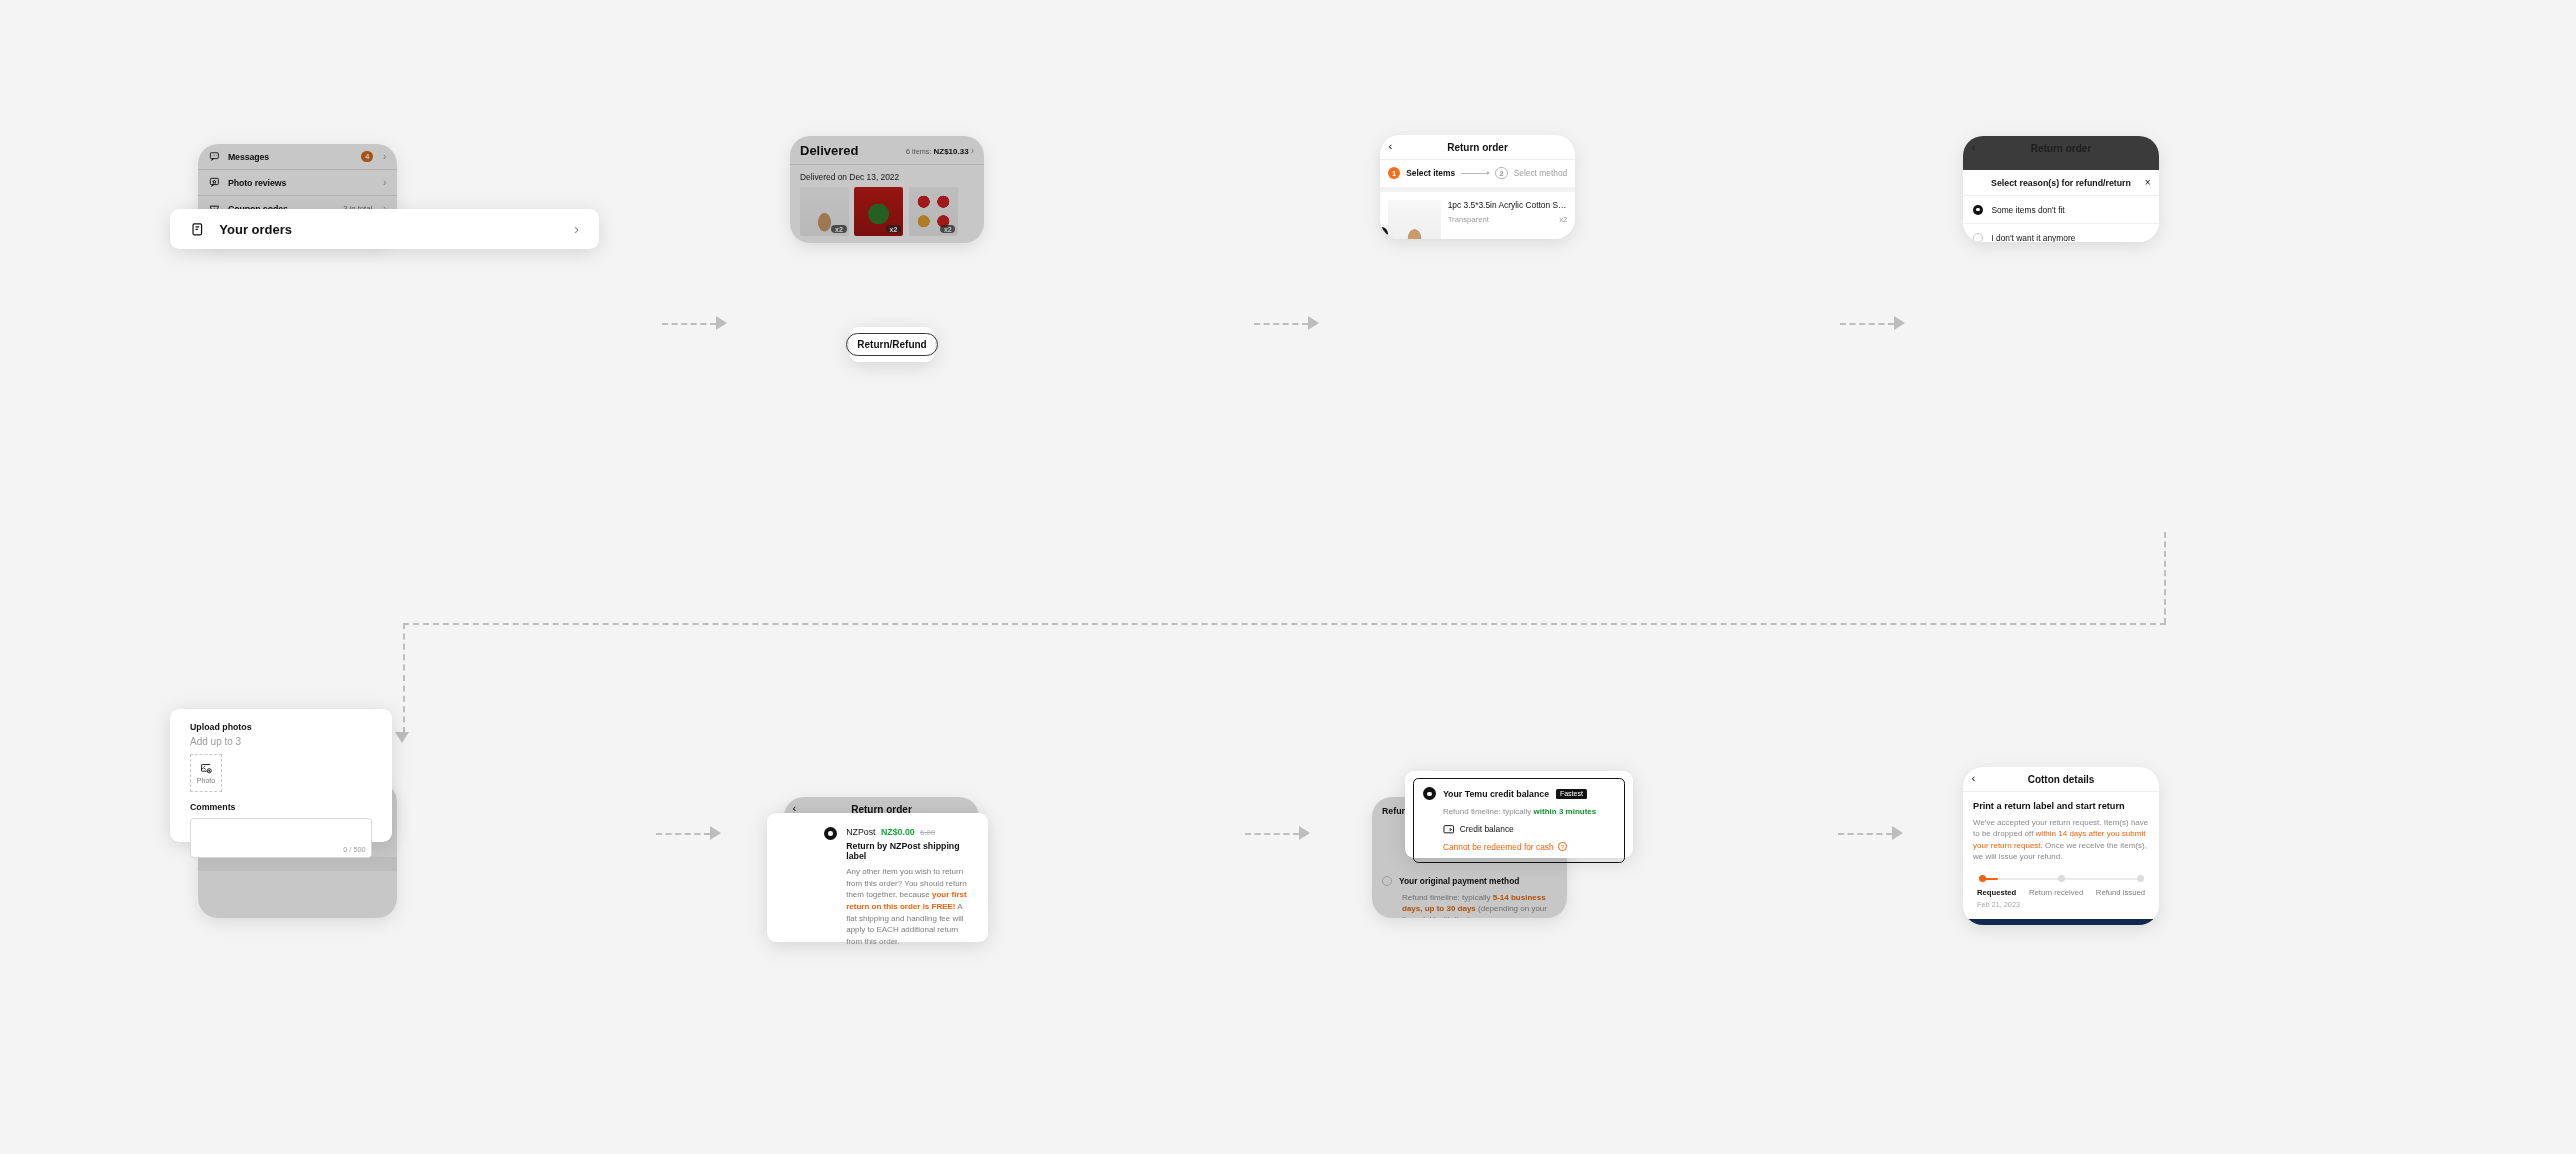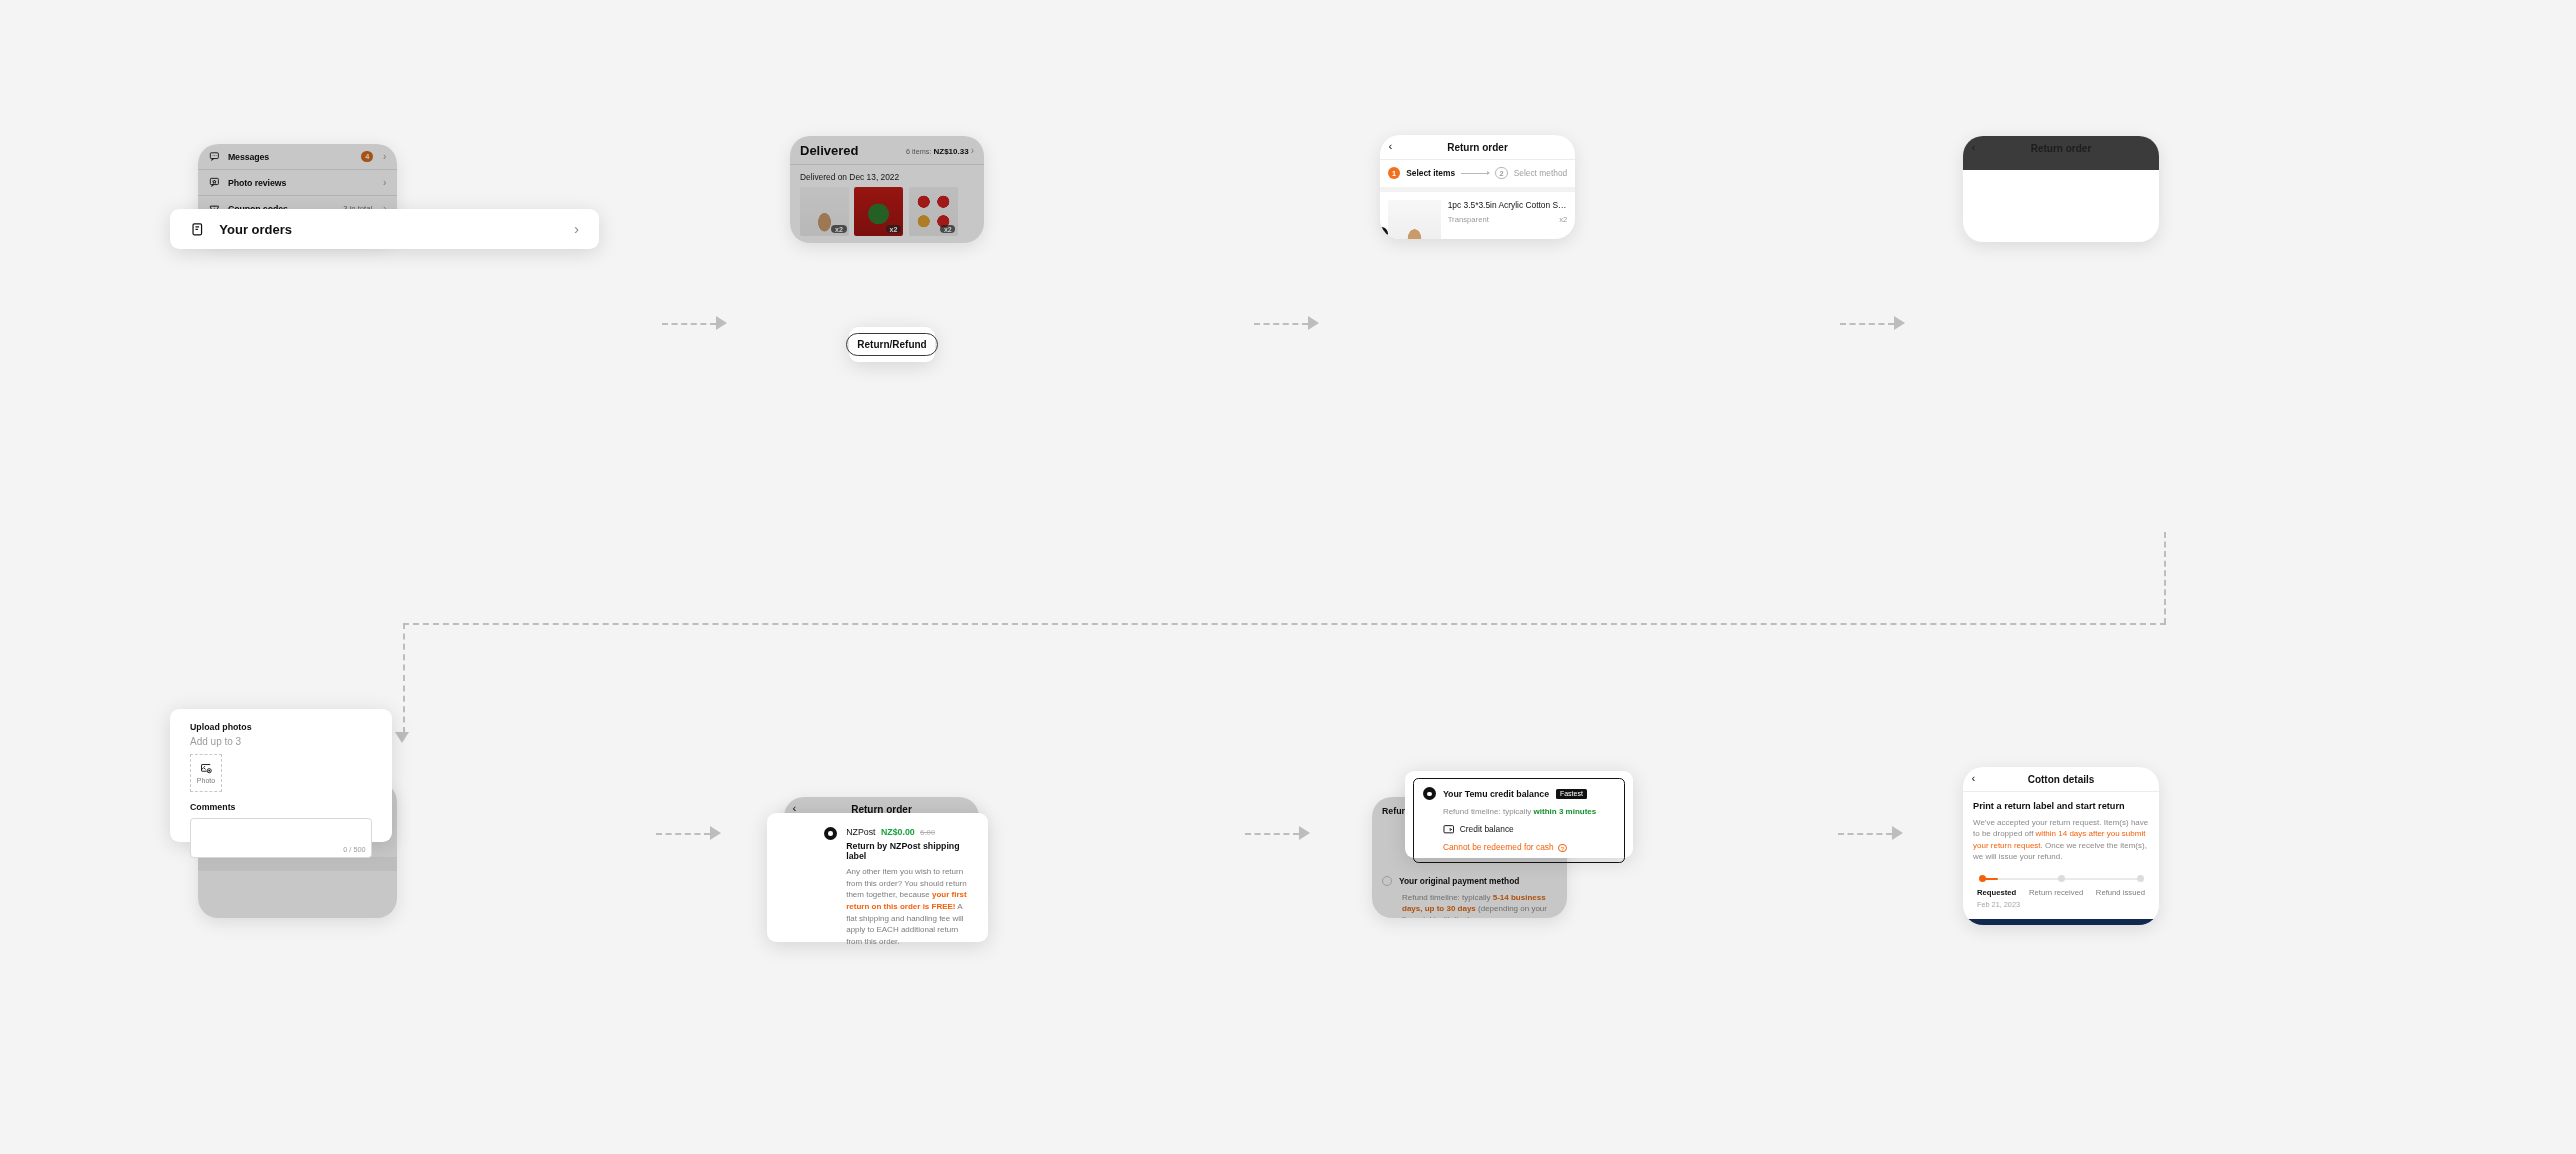--- a/index.html
+++ b/index.html
@@ -257,21 +257,21 @@
   .rm-title { font-size: 8.8px; font-weight: 700; color: #111; }
   .tag-fast {
     background: #111; color: #fff; font-size: 7px;
     padding: 1.5px 3.8px; border-radius: 1.5px; font-weight: 400;
   }
   .rm-timeline { font-size: 8px; color: #8e8e8e; margin-top: 7px; margin-left: 20px; }
   .rm-timeline b { color: #13912f; }
   .rm-bal { display: flex; align-items: center; gap: 5.4px; margin-top: 7.7px; margin-left: 20px; }
   .rm-bal span { font-size: 8.4px; color: #111; }
   .rm-nocash { font-size: 8.4px; color: #f4610a; margin-top: 8.4px; margin-left: 20px;
-               display: flex; align-items: flex-end; gap: 4.6px; }
+               display: flex; align-items: flex-start; gap: 4.6px; }
   .q-circ {
     width: 8.4px; height: 8.4px; border-radius: 50%; border: 0.8px solid #f4610a;
     color: #f4610a; font-size: 6.1px; display: flex; align-items: center; justify-content: center;
   }
   .rm-alt { padding: 0 10px 7.7px 10px; }
   .rm-alt-row { display: flex; align-items: center; gap: 7px; }
   .rm-alt-title { font-size: 8.4px; font-weight: 700; color: #111; }
   .rm-alt-sub { font-size: 8px; color: #8e8e8e; margin-top: 5.4px; margin-left: 20px; line-height: 1.4; }
   .rm-alt-sub b { color: #e06a12; }
 
@@ -492,20 +492,35 @@
 
   </div>
 
   <div class="frame shadow" id="p4">
     <div class="navbar dark">
       <span class="back">‹</span>
       <span class="navtitle">Return order</span>
     </div>
     <div style="height:9.2px;background:#3b3b3b;"></div>
 
+    <div class="sheet">
+      <div class="sheet-head">
+        <span class="sheet-title">Select reason(s) for refund/return</span>
+        <span class="sheet-close">×</span>
+      </div>
+      <div class="reason-item">
+        <span class="radio sel"></span>
+        <span class="reason-lbl">Some items don't fit</span>
+      </div>
+      <div class="reason-item">
+        <span class="radio"></span>
+        <span class="reason-lbl">I don't want it anymore</span>
+      </div>
+
+    </div>
   </div>
 
   <div class="frame shadow" id="p5">
     <div class="dim-veil"></div>
     <div class="form-row" style="border-top:none;">
       <span class="form-lbl">* Return quantity:</span>
       <span class="selectbox">
         <span>2</span>
         <span class="cd">▾</span>
       </span>

